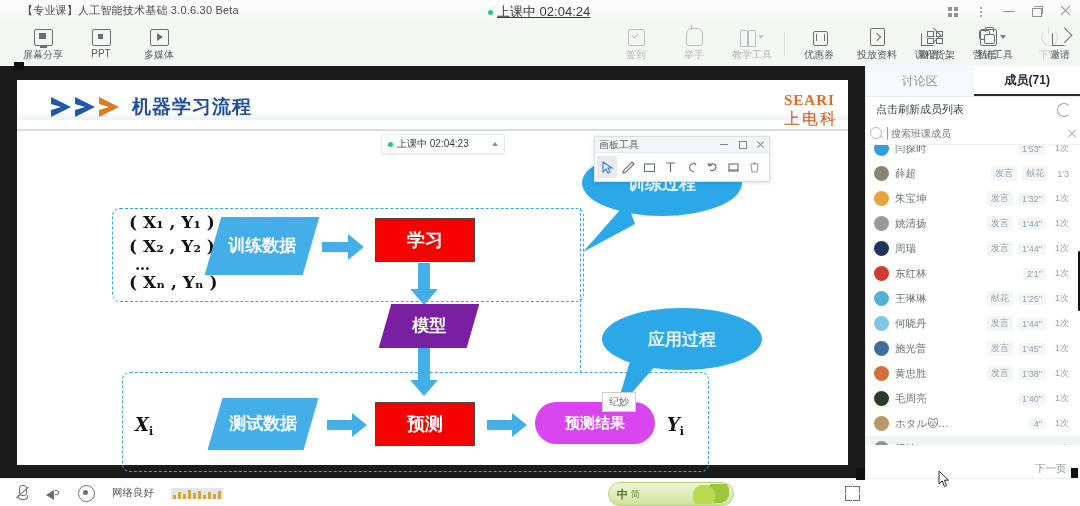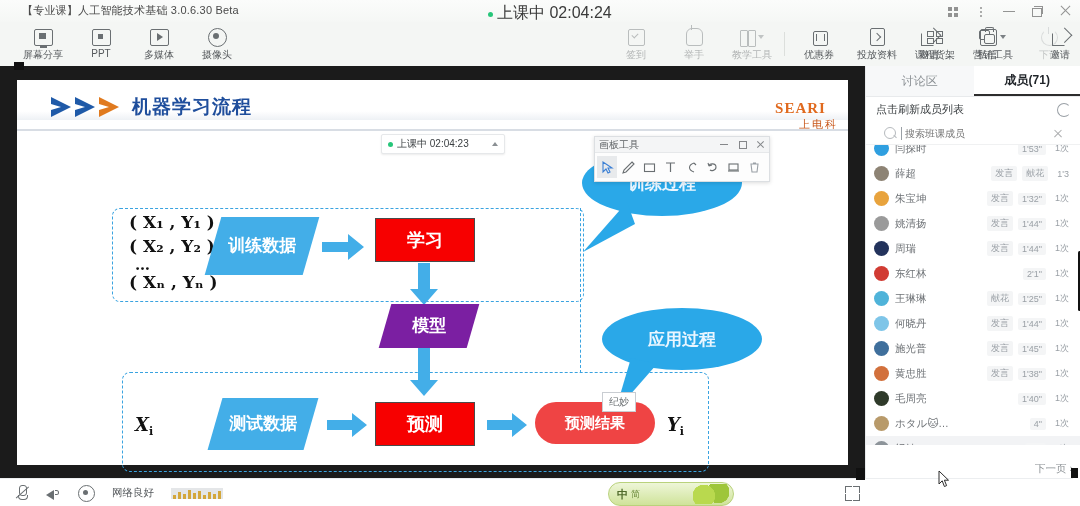--- a/index.html
+++ b/index.html
@@ -8,21 +8,21 @@
     font-family:"Liberation Sans","DejaVu Sans",sans-serif;
     background:#f2f3f5;color:#333;
     -webkit-font-smoothing:antialiased;
   }
   .app{position:relative;width:1080px;height:506px;background:#fff;}
 
   
   .titlebar{position:absolute;left:0;top:0;width:1080px;height:22px;
     background:linear-gradient(#fbfcfb,#f5f7f5);}
   .title-text{position:absolute;left:22px;top:3px;font-size:11px;color:#4a4a4a;letter-spacing:.2px;}
-  .status-pill{position:absolute;left:488px;top:3px;font-size:16px;color:#3a3a3a;}
+  .status-pill{position:absolute;left:488px;top:3px;font-size:13px;color:#3a3a3a;text-decoration:underline;}
   .status-dot{display:inline-block;width:5px;height:5px;border-radius:50%;
     background:#27c67a;margin-right:4px;vertical-align:1px;}
   .wincontrols{position:absolute;right:8px;top:0;height:22px;display:flex;align-items:center;gap:14px;}
   .wc{width:14px;height:14px;position:relative;cursor:default;opacity:.62;}
   .grid-ico i{position:absolute;width:4px;height:4px;background:#555;}
   .grid-ico i:nth-child(1){left:2px;top:3px}
   .grid-ico i:nth-child(2){left:8px;top:3px}
   .grid-ico i:nth-child(3){left:2px;top:9px}
   .grid-ico i:nth-child(4){left:8px;top:9px}
   .dots-ico i{position:absolute;left:6px;width:2px;height:2px;border-radius:50%;background:#555;}
@@ -88,37 +88,37 @@
   
   .stage{position:absolute;left:0;top:66px;width:865px;height:412px;background:#1b1b1b;}
   .slide{position:absolute;left:17px;top:14px;width:831px;height:385px;background:#fff;}
   .slide-head{position:absolute;left:0;top:0;width:831px;height:40px;
     background:linear-gradient(#fff,#fff 78%,#eef1f5);}
   .chev{position:absolute;left:32px;top:16px;width:72px;height:22px;}
   .chev svg{display:block}
   .slide-title{position:absolute;left:115px;top:14px;font-size:19px;font-weight:bold;color:#1f4e9c;
     font-family:"DejaVu Sans",sans-serif;letter-spacing:1px;}
   .hr-line{position:absolute;left:0;top:49px;width:831px;height:2px;background:#d8dde4;}
-  .seari{position:absolute;right:10px;top:20px;text-align:center;}
+  .seari{position:absolute;right:10px;top:12px;text-align:left;}
   .seari .s1{font-size:15px;font-weight:bold;color:#e06a1f;letter-spacing:1px;
     font-family:"Liberation Serif",serif;}
-  .seari .s2{font-size:11px;color:#c8571a;letter-spacing:2px;font-family:"DejaVu Sans",sans-serif;margin-left:36px;}
+  .seari .s2{font-size:16px;color:#c8571a;letter-spacing:2px;font-family:"DejaVu Sans",sans-serif;}
 
   
   .flow{position:absolute;left:0;top:50px;width:831px;height:335px;}
   .dashbox{position:absolute;border:1.6px dashed #3aa3e0;border-radius:8px;}
   .para{position:absolute;background:#43aee8;color:#fff;font-size:17px;font-weight:bold;
     display:flex;align-items:center;justify-content:center;text-align:center;line-height:1.12;
     transform:skewX(-16deg);font-family:"DejaVu Sans",sans-serif;}
   .para span{transform:skewX(16deg);display:block;}
   .para.purple{background:#7b1fa2;}
   .rect{position:absolute;background:#f70000;border:1.2px solid #4a4a4a;color:#fff;
     font-size:18px;font-weight:bold;display:flex;align-items:center;justify-content:center;
     font-family:"DejaVu Sans",sans-serif;}
-  .round{position:absolute;background:#ef4444;color:#fff;font-size:15px;font-weight:bold;
+  .round{position:absolute;background:#d946ef;color:#fff;font-size:15px;font-weight:bold;
     border-radius:24px;display:flex;align-items:center;justify-content:center;
     font-family:"DejaVu Sans",sans-serif;}
   .arrow-r{position:absolute;}
   .bubble{position:absolute;background:#2aa8e8;border-radius:50%;color:#eaf6ff;
     font-size:17px;font-weight:bold;display:flex;align-items:center;justify-content:center;
     font-family:"DejaVu Sans",sans-serif;}
   .btail{position:absolute;width:0;height:0;}
   .xy{position:absolute;font-family:"DejaVu Serif",serif;font-weight:bold;color:#111;}
   .xy .sub{font-size:11px;vertical-align:-4px;}
   .anno-box{position:absolute;border:1px solid #c9cdd2;background:#fff;padding:2px 6px;
@@ -155,21 +155,21 @@
   .intro{height:20px;display:flex;align-items:center;justify-content:center;
     font-size:11px;color:#3c4043;background:#fff;cursor:pointer;}
   .tabs{display:flex;height:30px;border-bottom:1px solid #e8eaec;background:#f7f8f9;}
   .tab{flex:1;display:flex;align-items:center;justify-content:center;font-size:12px;
     color:#8a8f93;cursor:pointer;}
   .tab.active{background:#fff;color:#1f2328;font-weight:bold;border-bottom:2px solid #2d2d2d;}
   .refresh{height:25px;display:flex;align-items:center;padding:0 10px;font-size:11px;color:#3c4043;
     background:#fff;cursor:pointer;}
   .refresh .sp{margin-left:auto;width:12px;height:12px;border:1.4px solid #9aa0a6;border-radius:50%;
     border-right-color:transparent;}
-  .searchrow{height:22px;display:flex;align-items:center;padding:0 18px;background:#fff;
+  .searchrow{height:22px;display:flex;align-items:center;padding:0 4px;background:#fff;
     border-bottom:1px solid #f0f1f2;}
   .mag{width:10px;height:10px;border:1.3px solid #b6babe;border-radius:50%;position:relative;margin-right:5px;}
   .mag:after{content:"";position:absolute;left:8px;top:8px;width:4px;height:1.3px;background:#b6babe;transform:rotate(45deg);}
   .search-in{flex:1;font-size:10px;color:#c3c7cb;border:none;outline:none;background:transparent;
     font-family:"Liberation Sans",sans-serif;border-left:1px solid #9aa0a6;padding-left:3px;}
   .xs{width:10px;height:10px;position:relative;cursor:pointer;opacity:.5;}
   .xs:before,.xs:after{content:"";position:absolute;left:0;top:4.5px;width:10px;height:1.2px;background:#55595c;}
   .xs:before{transform:rotate(45deg)}.xs:after{transform:rotate(-45deg)}
   .mlist{position:relative;height:300px;overflow:hidden;}
   .mrow{height:25px;display:flex;align-items:center;padding:0 8px 0 8px;}
@@ -258,26 +258,20 @@
           <div class="mono-ic stand"></div>
         </div>
       <div class="lb">屏幕分享</div>
     </div>
     <div class="tool" style="left:130px">
       <div class="ic">
           <div class="mono-ic tri"></div>
         </div>
       <div class="lb">多媒体</div>
     </div>
-    <div class="tool" style="left:188px">
-      <div class="ic">
-          <div class="cam-ic"></div>
-        </div>
-      <div class="lb">摄像头</div>
-    </div>
 
     <div class="tool dim" style="left:607px">
       <div class="ic">
           <div class="chk-ic"></div>
         </div>
       <div class="lb">签到</div>
     </div>
     <div class="tool dim" style="left:665px">
       <div class="ic">
           <div class="hand-ic"></div>

